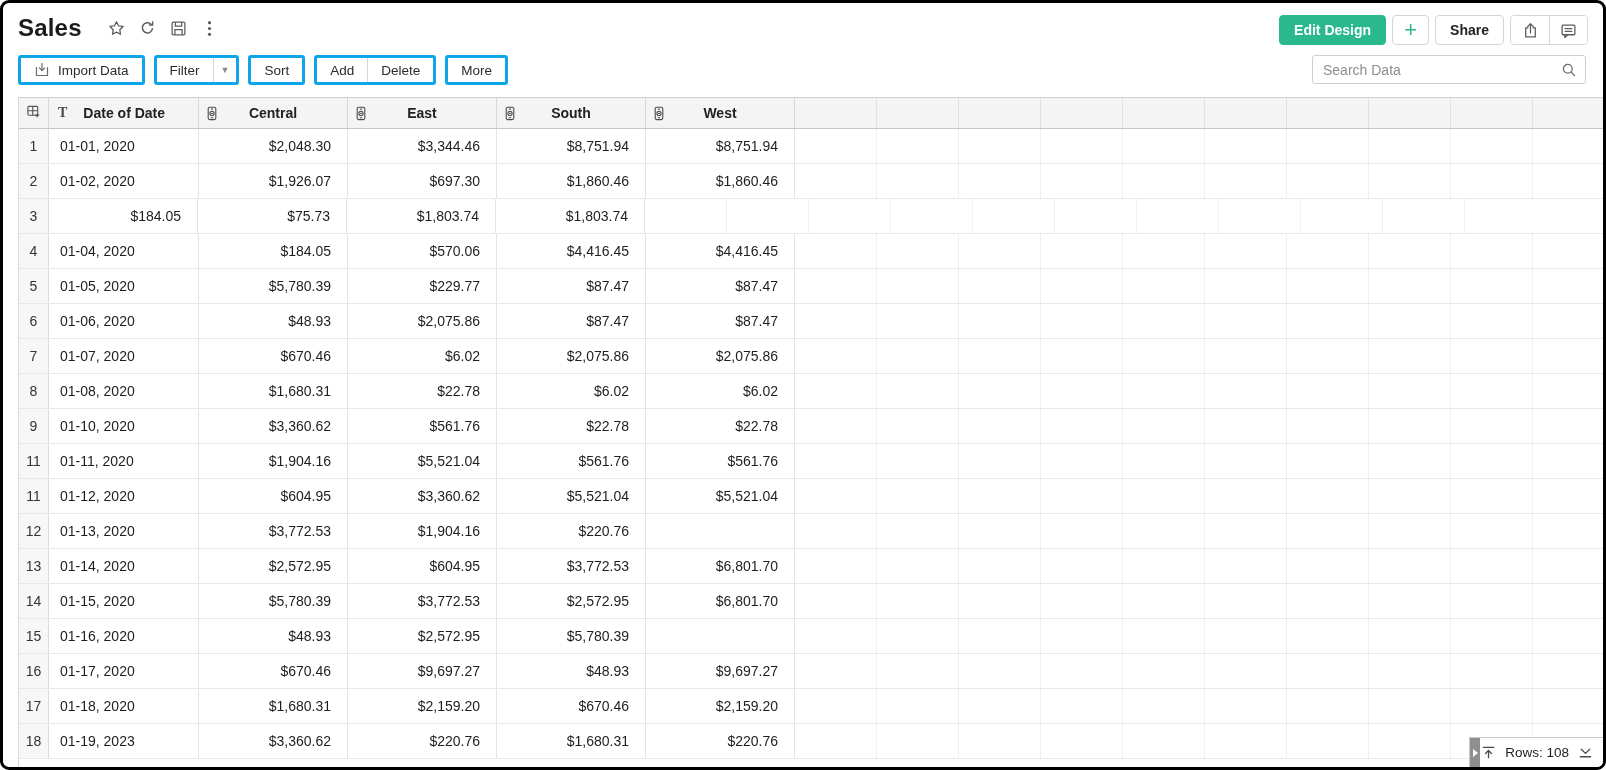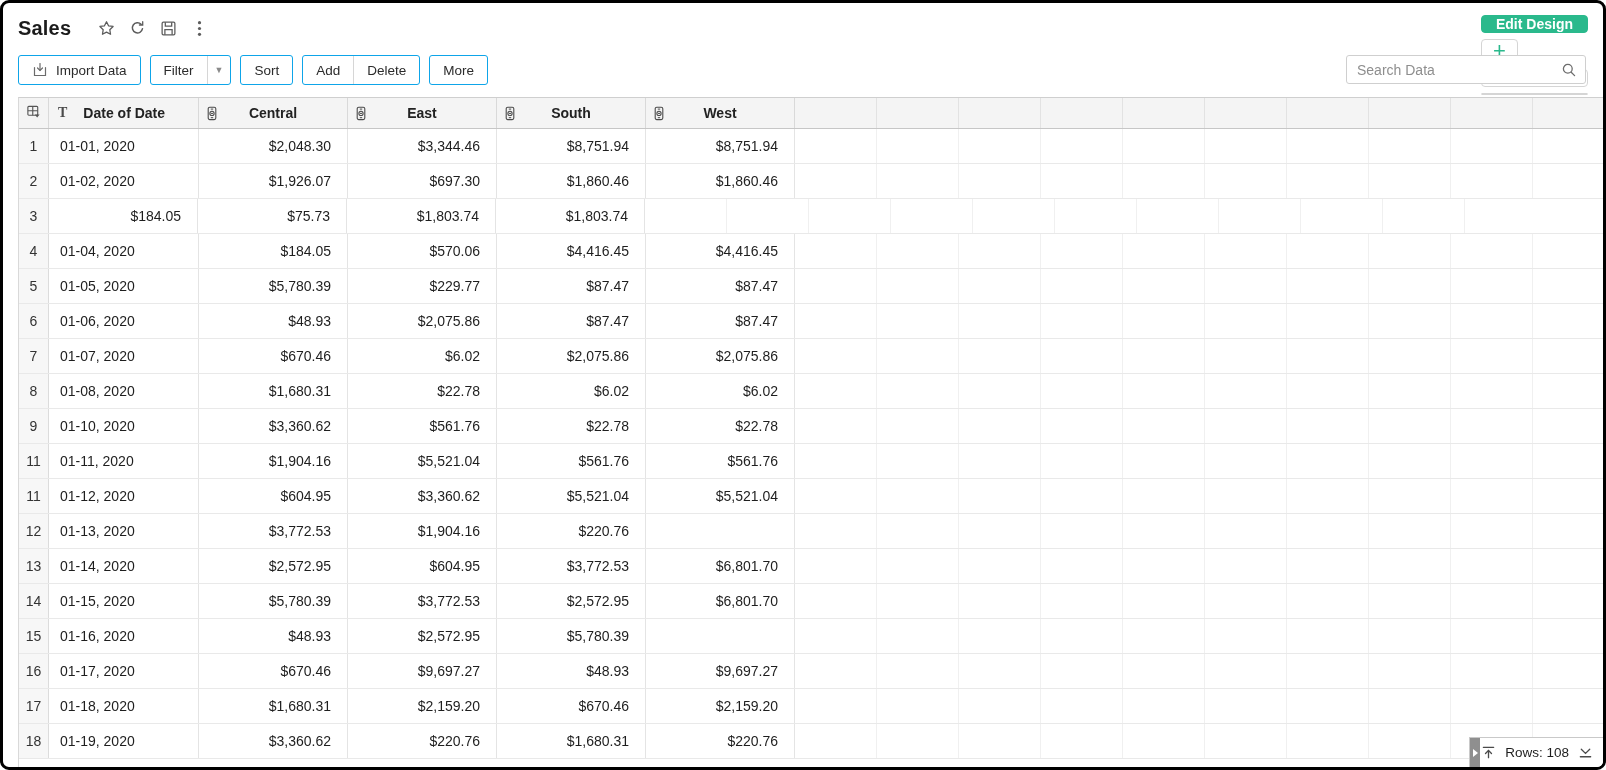--- a/index.html
+++ b/index.html
@@ -7,52 +7,52 @@
   body { font-family:"Liberation Sans", sans-serif; }
 
   .frame {
     position:relative; width:1606px; height:770px;
     border:3px solid #000; border-radius:9px;
     background:#fff; overflow:hidden;
   }
 
   
   .titlebar { position:absolute; top:9px; left:15px; height:32px; display:flex; align-items:center; }
-  .page-title { font-size:20px; font-weight:700; color:#1b1b1b; letter-spacing:.2px; }
+  .page-title { font-size:24px; font-weight:700; color:#1b1b1b; letter-spacing:.2px; }
   .title-icons { display:flex; align-items:center; gap:13px; margin-left:26px; color:#5c5c5c; }
   .tico { width:18px; height:18px; display:flex; align-items:center; justify-content:center; cursor:pointer; }
   .tico svg { display:block; }
 
-  .top-actions { position:absolute; top:12px; right:15px; display:flex; align-items:stretch; gap:6px; height:30px;flex-direction:column; }
+  .top-actions { position:absolute; top:12px; right:15px; display:flex; align-items:stretch; gap:6px; height:30px; }
   .btn {
     display:flex; align-items:center; justify-content:center;
     background:#fff; border:1px solid #d5d5d5; border-radius:4px;
     font-size:14px; color:#222; padding:0 14px; cursor:pointer; white-space:nowrap;
   }
   .btn-green { background:#2ab98c; border-color:#2ab98c; color:#fff; font-weight:600; }
   .btn-plus { width:37px; padding:0; color:#2ab98c; font-size:22px; font-weight:400; line-height:1; }
   .btn-share { font-weight:600; }
   .icon-group { display:flex; border:1px solid #d5d5d5; border-radius:4px; overflow:hidden; }
   .icon-group .igbtn { width:38px; display:flex; align-items:center; justify-content:center; color:#5c5c5c; cursor:pointer; background:#fff; }
   .icon-group .igbtn + .igbtn { border-left:1px solid #d5d5d5; }
 
   
   .toolbar { position:absolute; top:52px; left:15px; display:flex; gap:9px; height:30px; }
   .tbtn {
-    display:flex; align-items:center; background:#fff; border:1px solid #0ea5e9;
+    display:flex; align-items:center; background:#fff; border:3px solid #0ea5e9;
     border-radius:3px; color:#2b2b2b; font-size:13.5px; cursor:pointer; white-space:nowrap;text-align:right;
   }
   .tbtn .seg { padding:0 13px; display:flex; align-items:center; gap:8px; height:100%; }
   .tbtn .seg + .seg { border-left:1px solid #d6d6d6; }
   .tbtn .caret-seg { padding:0 7px; color:#8a8a8a; }
   .tico-import { color:#6b6b6b; display:flex; }
   .caret { font-size:9px; line-height:1; }
 
   .searchbox {
-    position:absolute; top:52px; right:17px; width:240px; height:29px;
+    position:absolute; top:52px; right:17px; width:274px; height:29px;
     border:1px solid #cfcfcf; border-radius:3px; background:#fff;
     display:flex; align-items:center;
   }
   .searchbox input {
     border:none; outline:none; flex:1; height:100%; padding:0 6px 0 10px;
     font-size:14px; color:#333; font-family:"Liberation Sans", sans-serif; background:transparent;
   }
   .searchbox input::placeholder { color:#8e8e8e; }
   .searchbox .mag { color:#6d6d6d; margin-right:8px; display:flex; }
 
@@ -558,21 +558,21 @@
           <div class="cell c-empty"></div>
           <div class="cell c-empty"></div>
           <div class="cell c-empty"></div>
           <div class="cell c-empty"></div>
           <div class="cell c-empty"></div>
           <div class="cell c-empty"></div>
           <div class="cell c-empty"></div>
         </div>
         <div class="drow">
     <div class="cell c-num">18</div>
-    <div class="cell c-date">01-19, 2020</div>
+    <div class="cell c-date">01-19, 2023</div>
   <div class="cell c-val">$3,360.62</div>
           <div class="cell c-val">$220.76</div>
           <div class="cell c-val">$1,680.31</div>
           <div class="cell c-val">$220.76</div>
           <div class="cell c-empty"></div>
           <div class="cell c-empty"></div>
           <div class="cell c-empty"></div>
           <div class="cell c-empty"></div>
           <div class="cell c-empty"></div>
           <div class="cell c-empty"></div>

